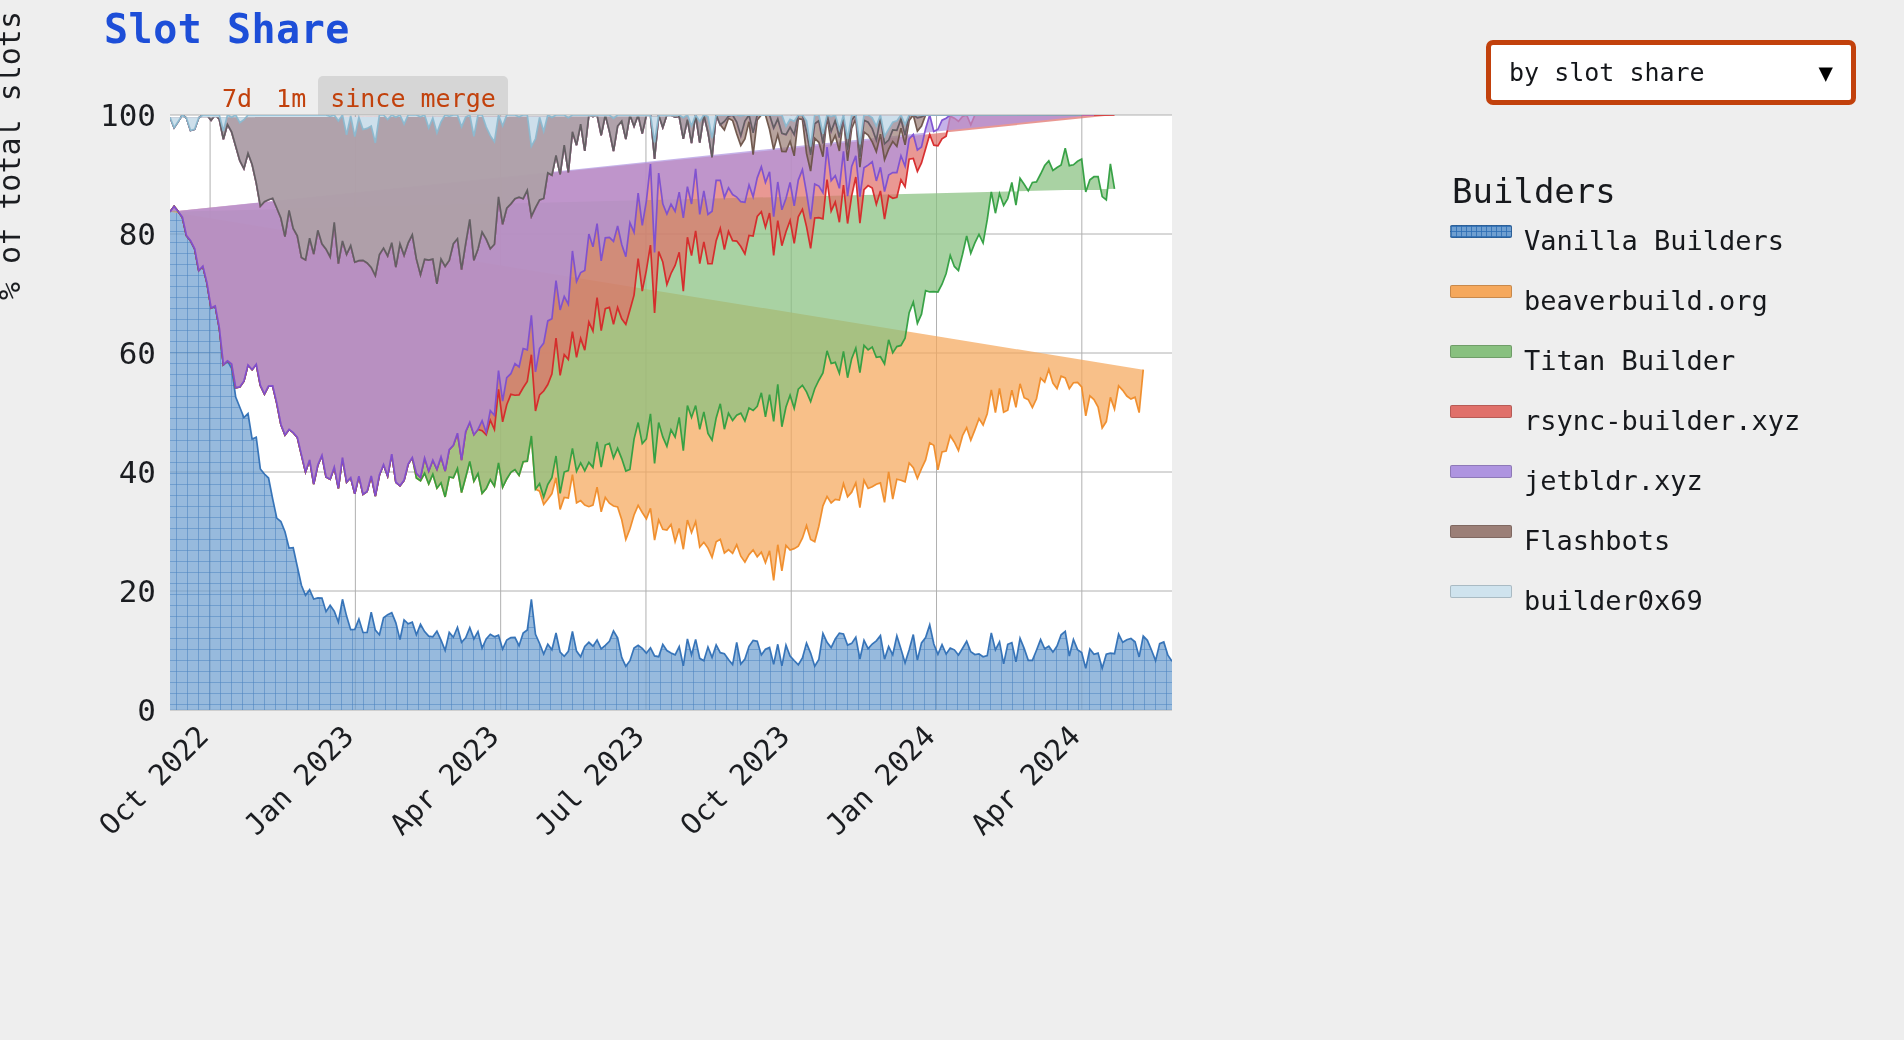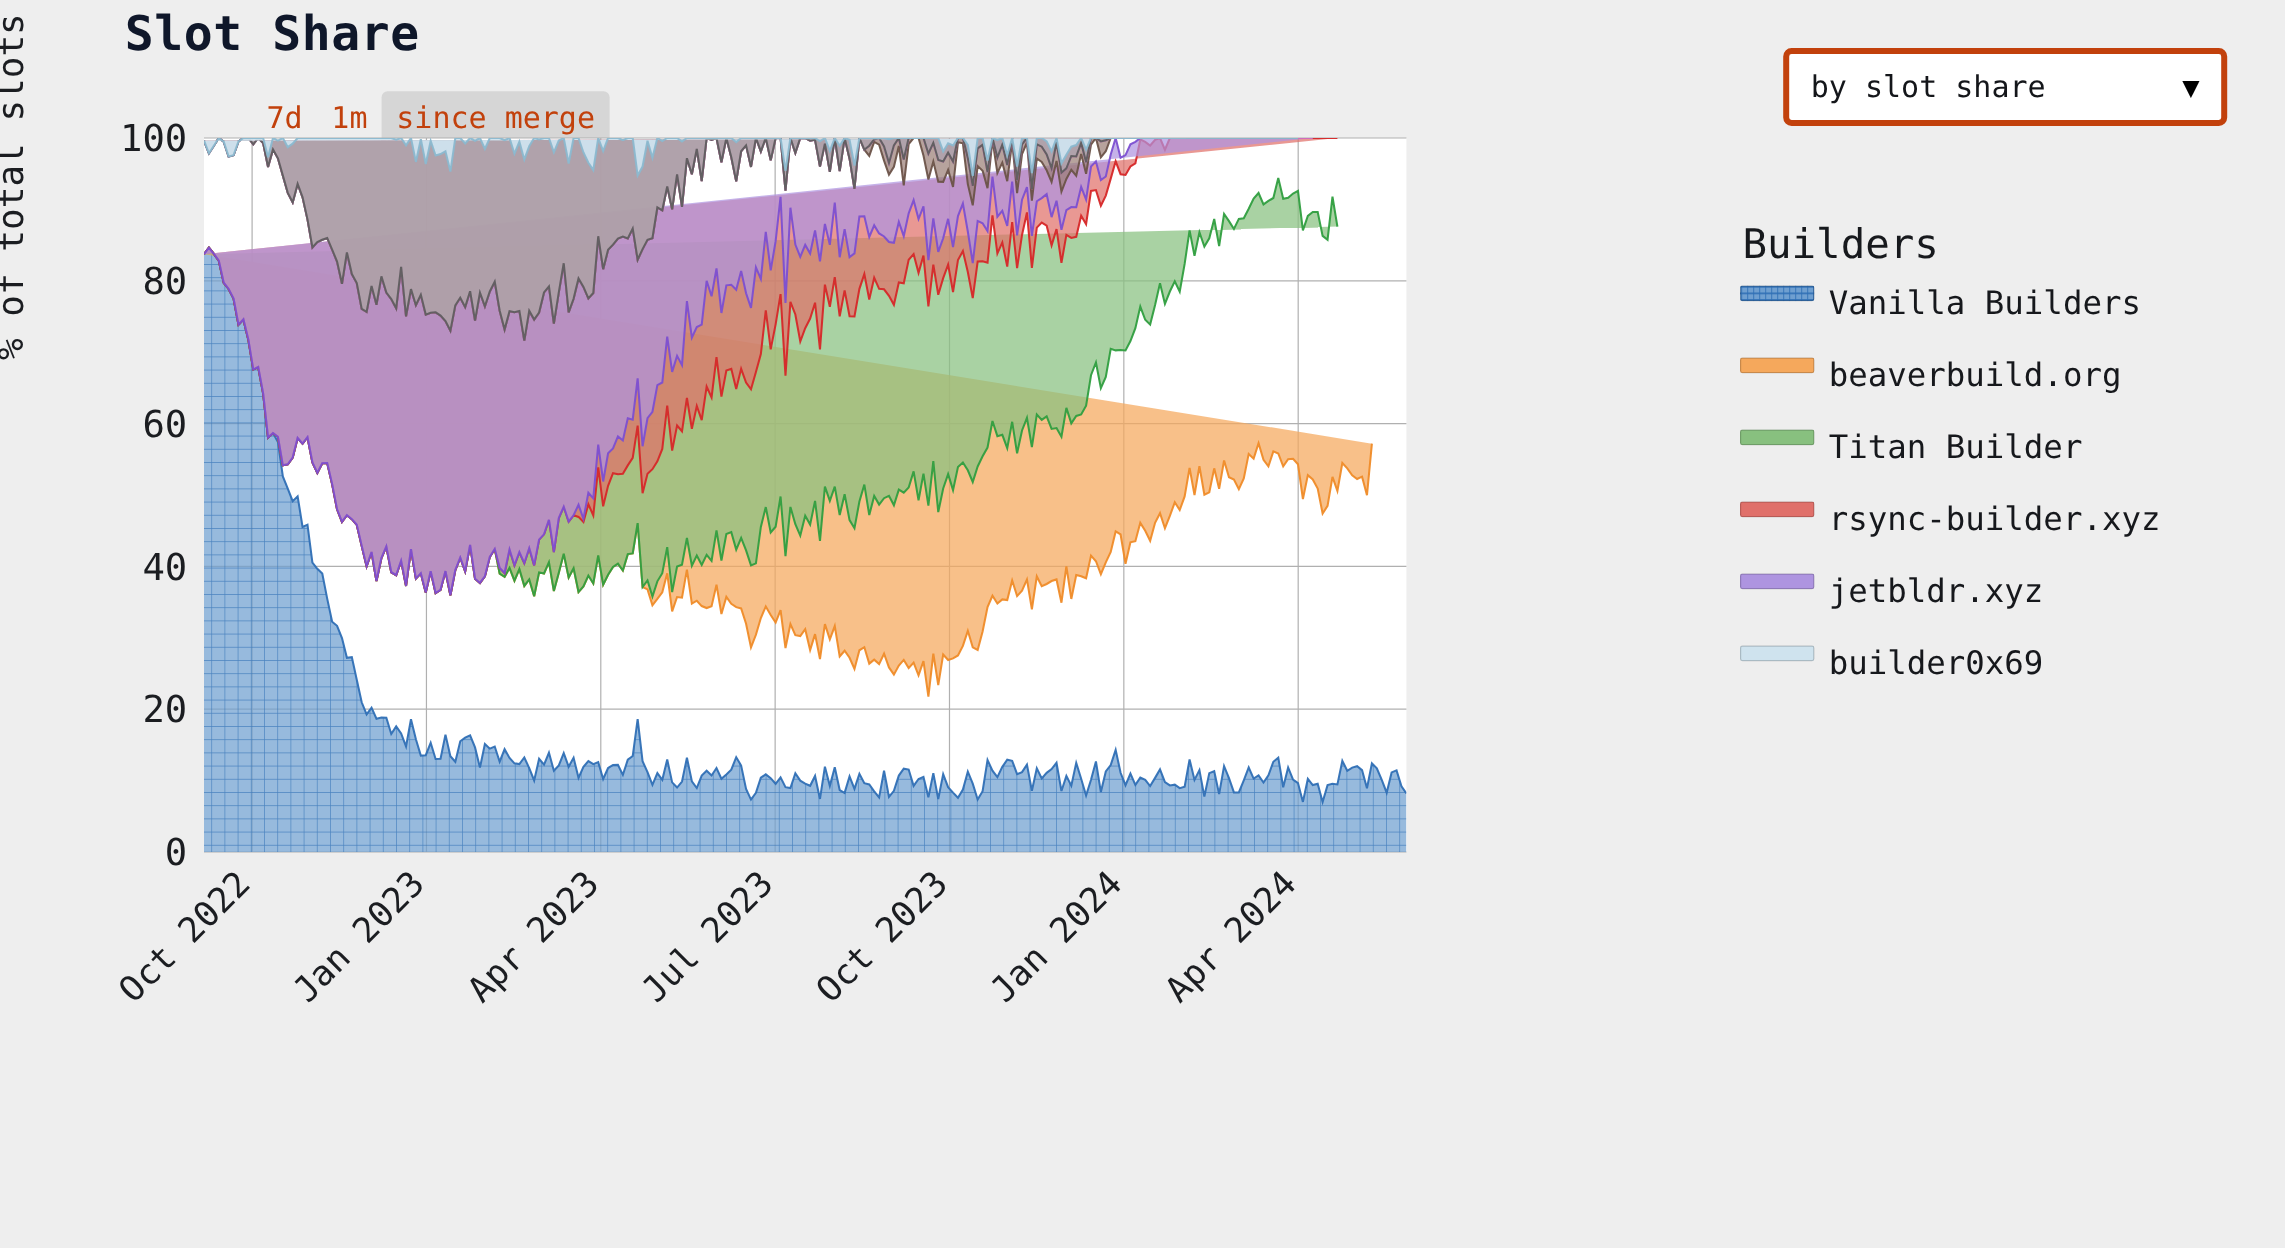--- a/index.html
+++ b/index.html
@@ -8,21 +8,21 @@
     background:#eeeeee;
     font-family:"DejaVu Sans Mono","Liberation Mono",monospace;
     overflow:hidden;
     position:relative;
   }
   #root{position:absolute;inset:0;}
 
   
   .title{
     position:absolute;left:104px;top:6px;
-    font-size:40px;font-weight:bold;color:#0f172a;
+    font-size:40px;font-weight:bold;color:#1d4ed8;
     letter-spacing:0.5px;
   }
   .rangebar{
     position:absolute;left:210px;top:76px;
     display:flex;align-items:center;gap:0px;
     font-size:25px;color:#c2410c;
   }
   .rangebtn{
     padding:8px 12px;border-radius:5px;
     background:transparent;cursor:pointer;white-space:nowrap;
@@ -46,21 +46,21 @@
   }
   .axis-text{font-family:"DejaVu Sans Mono","Liberation Mono",monospace;fill:#1b1d21;}
   .ylabel{
     position:absolute;left:-8px;top:300px;
     transform:rotate(-90deg);transform-origin:left top;
     font-size:30px;color:#1b1d21;white-space:nowrap;
   }
 
   
   .legend{position:absolute;left:1450px;top:168px;width:450px;}
-  .legend-title{font-size:34px;color:#17191d;margin:16px 0 14px 2px;}
+  .legend-title{font-size:34px;color:#17191d;margin:3px 0 14px 2px;}
   .legend-item{display:flex;align-items:flex-start;height:60px;}
   .swatch{
     width:62px;height:13px;border-radius:2px;margin-right:12px;flex:0 0 auto;
     border:1px solid rgba(0,0,0,.18);box-sizing:border-box;
   }
   .legend-label{font-size:27px;color:#16181c;white-space:nowrap;}
 </style>
 </head>
 <body>
 
@@ -165,19 +165,23 @@
         </div>
         <div class="legend-item">
           <span class="swatch" style="background: rgb(224, 112, 106);"></span>
           <span class="legend-label">rsync-builder.xyz</span>
         </div>
         <div class="legend-item">
           <span class="swatch" style="background: rgb(174, 148, 224);"></span>
           <span class="legend-label">jetbldr.xyz</span>
         </div>
         <div class="legend-item">
+          <span class="swatch" style="background: rgb(155, 127, 119);"></span>
+          <span class="legend-label">Flashbots</span>
+        </div>
+        <div class="legend-item">
           <span class="swatch" style="background: rgb(207, 227, 238);"></span>
           <span class="legend-label">builder0x69</span>
         </div>
       </div>
   </div>
 
 </div>
 
 </body></html>

